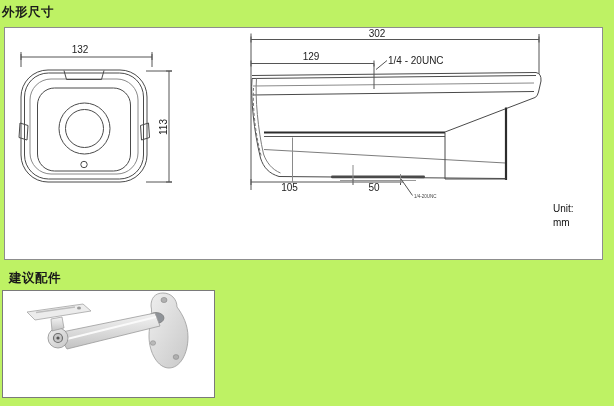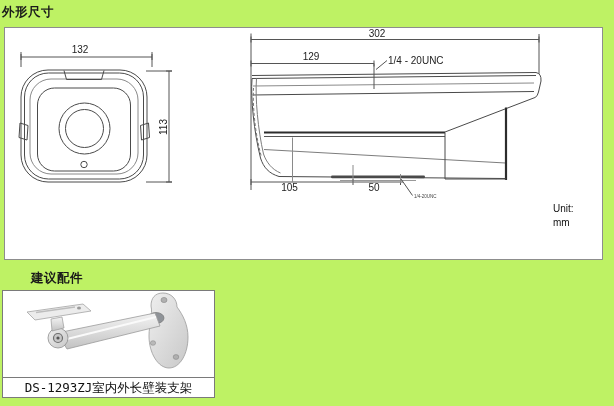--- a/index.html
+++ b/index.html
@@ -1,20 +1,20 @@
 <!DOCTYPE html>
 <html><head>
 <meta charset="utf-8">
 <style>
   html,body{margin:0;padding:0;background:#fff;}
   #stage{position:relative;width:614px;height:406px;background:#bef264;overflow:hidden;
          font-family:"Liberation Sans",sans-serif;color:#111;}
   .sec-title{position:absolute;font-size:12.5px;font-weight:bold;color:#1a1a1a;letter-spacing:0.5px;}
   #dim-title{left:2px;top:4px;}
-  #acc-title{left:9px;top:270px;margin-left:22px;}
+  #acc-title{left:9px;top:270px;}
   #dim-box{position:absolute;left:4px;top:27px;width:597px;height:231px;
            border:1px solid #8d8d8d;background:#fff;}
   #acc-box{position:absolute;left:2px;top:290px;width:211px;height:106px;
            border:1px solid #7a7a7a;background:#fff;}
   #acc-photo{position:absolute;left:0;top:0;width:211px;height:86px;background:#fff;}
   #acc-caption{position:absolute;left:0;top:86px;width:211px;height:20px;
                border-top:1px solid #7a7a7a;text-align:center;line-height:20px;
                font-size:12.5px;font-family:"DejaVu Sans Mono","Liberation Mono",monospace;color:#111;}
   #art{position:absolute;left:0;top:0;pointer-events:none;}
   .dimtxt{font-family:"Liberation Sans",sans-serif;font-size:10px;fill:#222;}
@@ -62,21 +62,20 @@
         <circle cx="55" cy="47" r="4.5" fill="#c7c7c7" stroke="#6f6f6f" stroke-width="1.2"></circle>
         <circle cx="55" cy="47" r="1.6" fill="#555"></circle>
 
         <path d="M49,40 L61,37 L59,26 L48,28 Z" fill="url(#g1)" stroke="#9a9a9a" stroke-width="0.7"></path>
 
         <path d="M24,21 L80,13 L88,20 L32,29 Z" fill="#ececec" stroke="#a5a5a5" stroke-width="0.8"></path>
         <path d="M33,21.5 L72,16" stroke="#bdbdbd" stroke-width="1.4" fill="none"></path>
         <ellipse cx="76" cy="17" rx="2" ry="1.5" fill="#9a9a9a"></ellipse>
       </svg>
     </div>
-    <div id="acc-caption">DS-1293ZJ室内外长壁装支架</div>
   </div>
 
   <svg id="art" width="614" height="406" viewBox="0 0 614 406">
     <g stroke="#4a4a4a" fill="none" stroke-width="1">
 
       <g>
         <rect x="21" y="70" width="126" height="112" rx="27"></rect>
         <rect x="24.5" y="73" width="119" height="106" rx="24"></rect>
         <rect x="30" y="79" width="108" height="95" rx="21" stroke="#8a8a8a"></rect>
         <rect x="37.5" y="88" width="93" height="83" rx="17"></rect>

